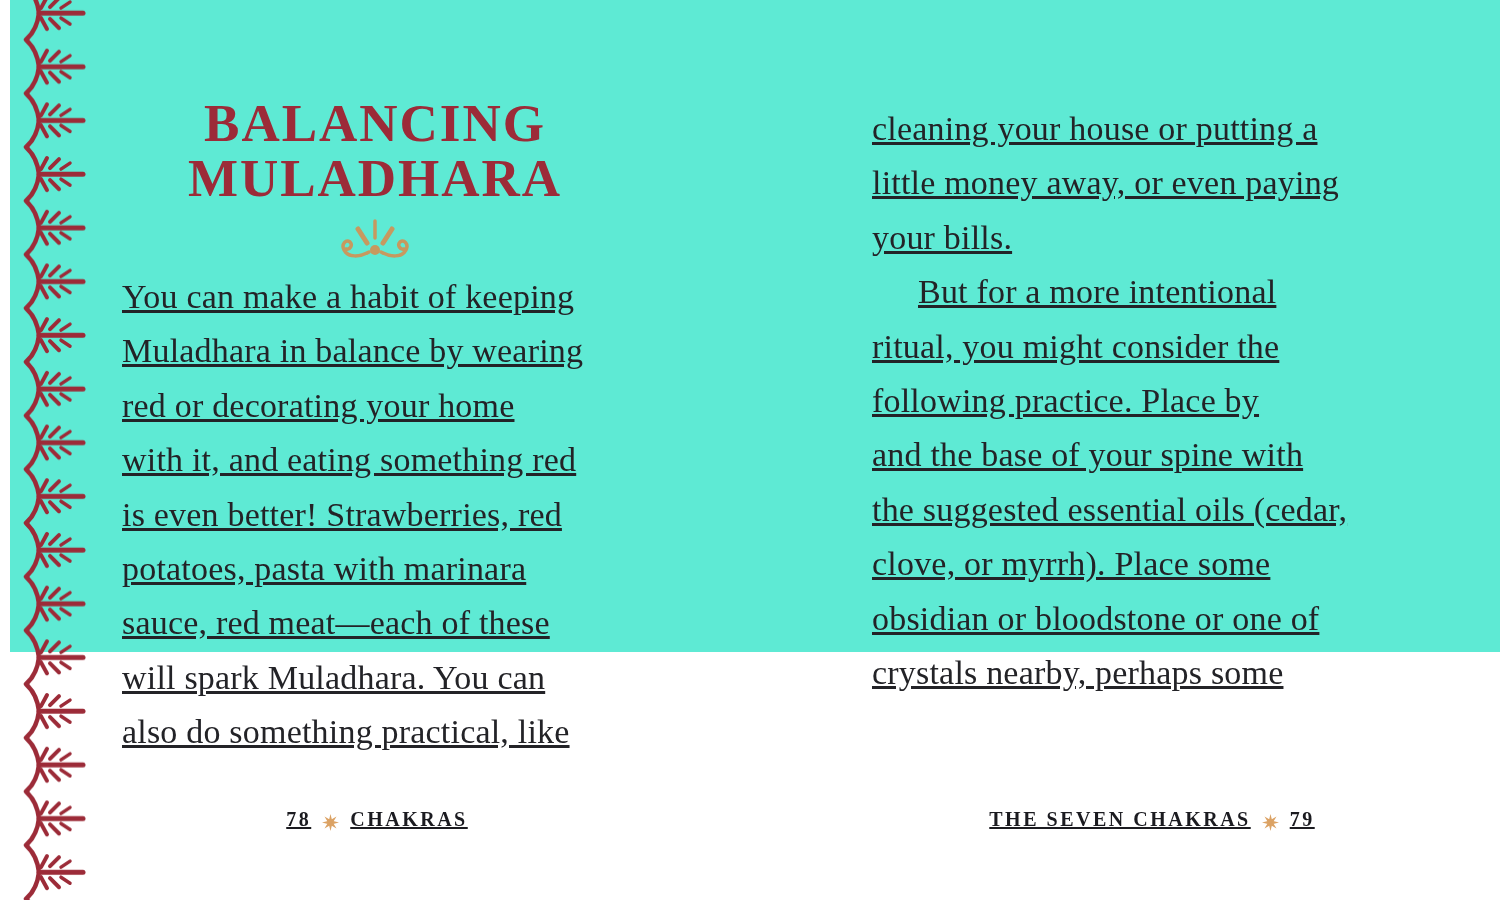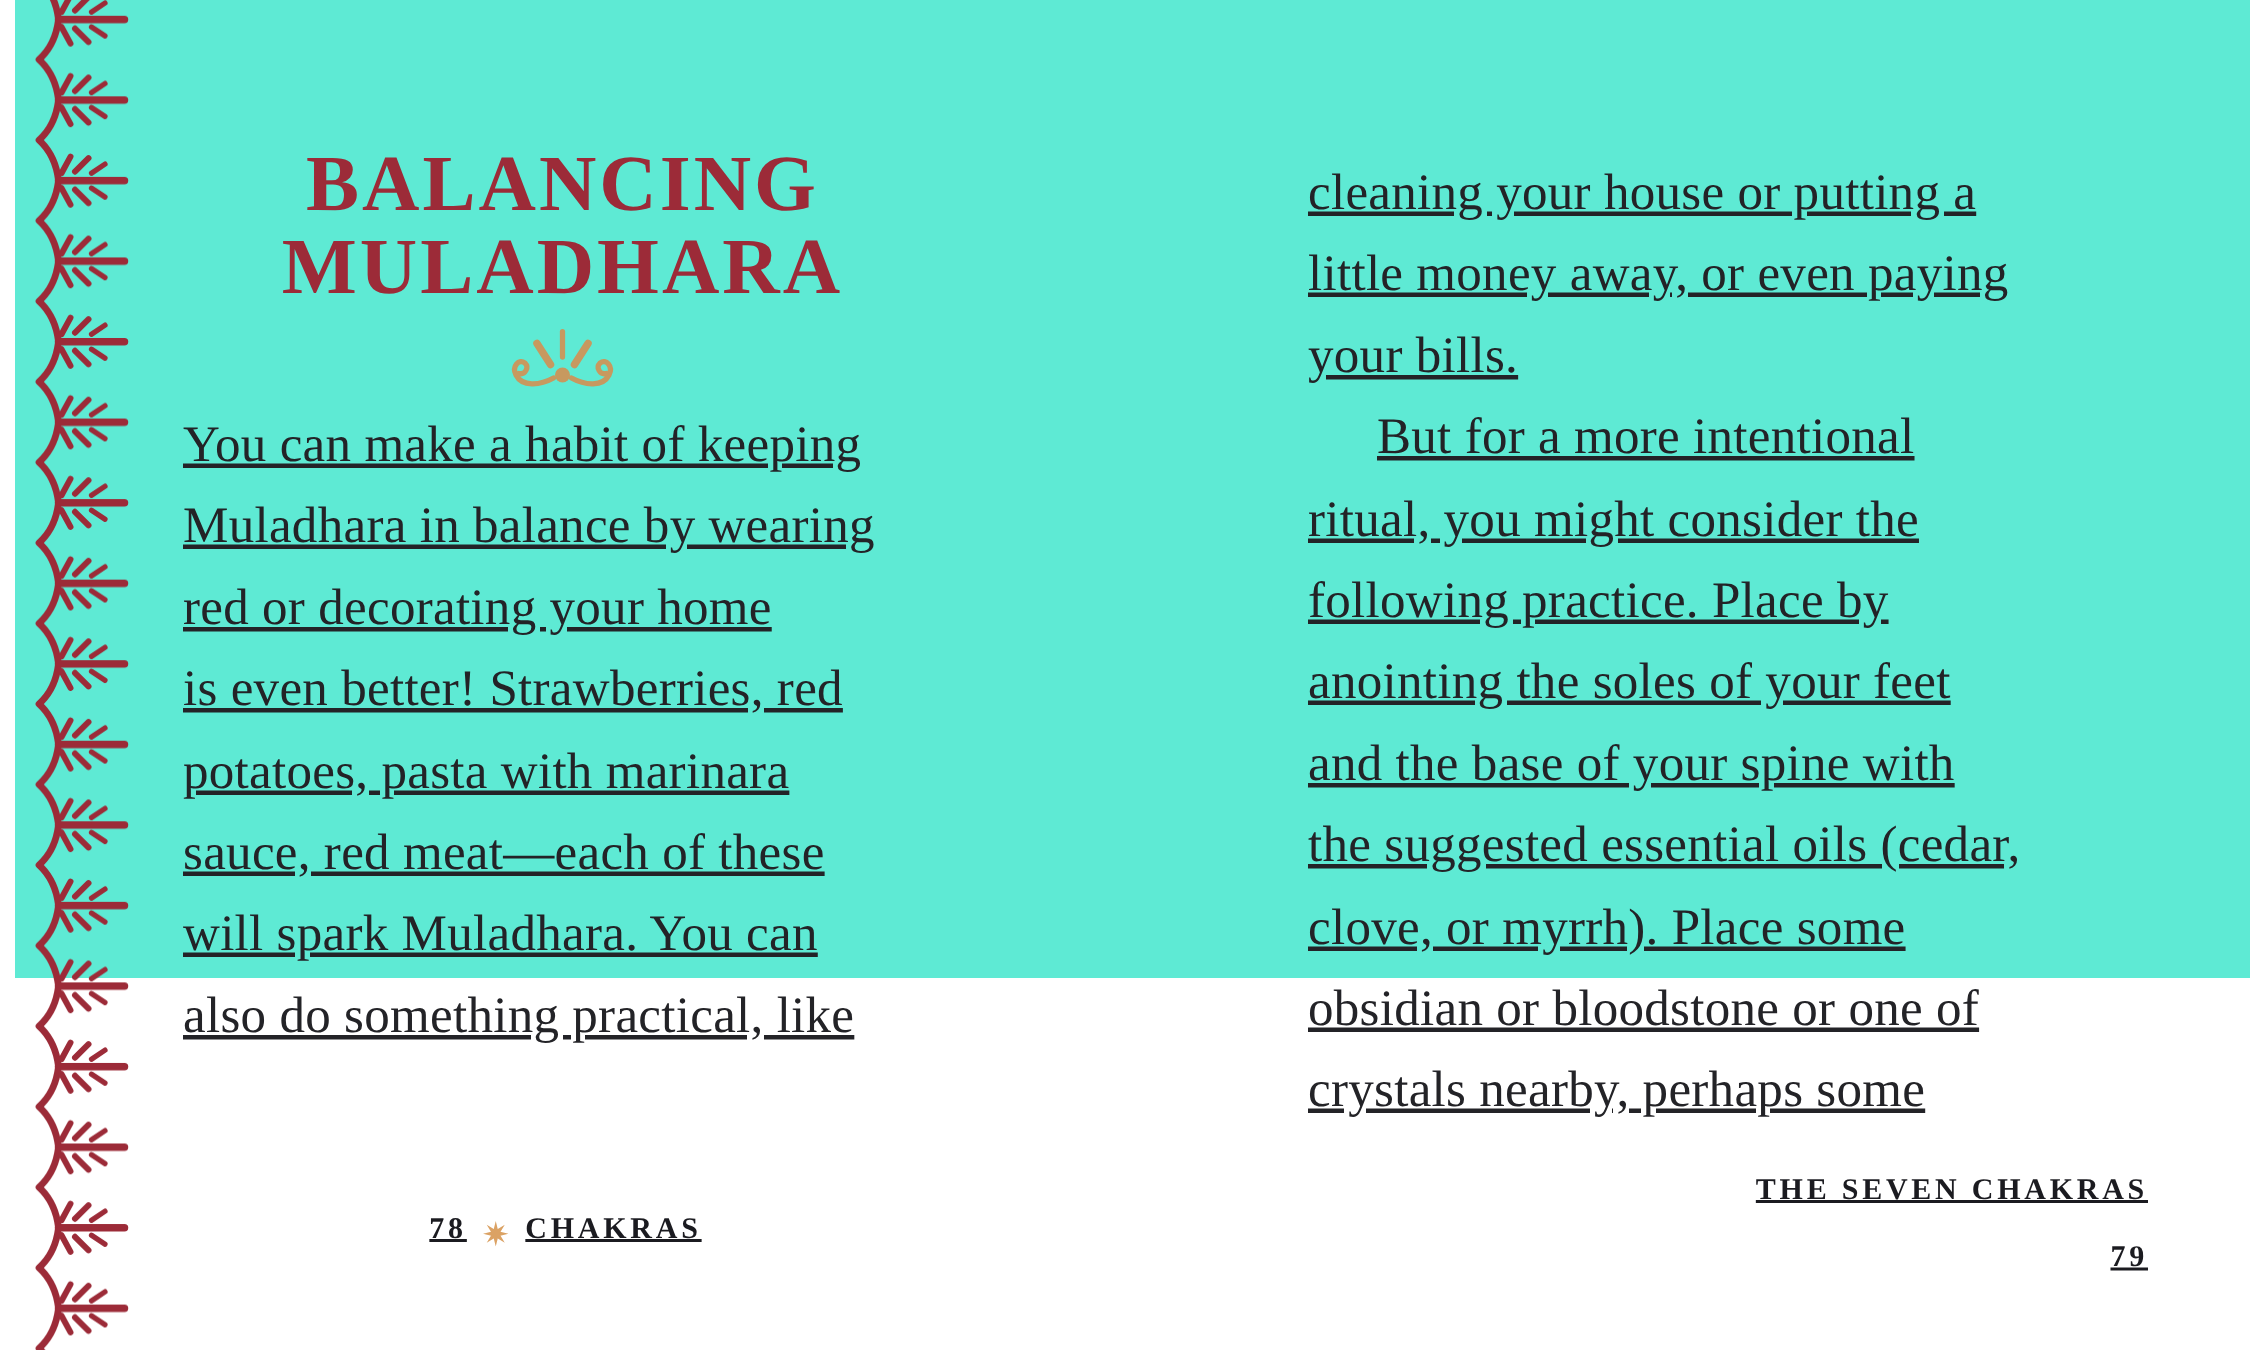--- a/index.html
+++ b/index.html
@@ -47,21 +47,21 @@
     position:absolute;top:801px;height:30px;
     display:flex;align-items:flex-end;justify-content:center;gap:11px;
     font-weight:bold;
     font-size:20px;
     letter-spacing:2.5px;
     color:#1b1b20;
     white-space:nowrap;
     text-decoration:underline;
   }
   .footer-left{left:112px;width:510px;}
-  .footer-right{left:862px;width:560px;flex-direction:column;}
+  .footer-right{left:862px;width:560px;}
   .star{display:inline-block;width:17px;height:17px;}
 </style>
 </head>
 <body>
 
 <div class="spread">
 
   <svg class="border-strip" width="80" height="900" viewBox="0 0 80 900" xmlns="http://www.w3.org/2000/svg">
     <defs>
       <pattern id="bmotif" x="0" y="-14" width="80" height="53.7" patternUnits="userSpaceOnUse">
@@ -103,35 +103,35 @@
         <path d="M62,36 C71,41 83,42 87,34 C90,28 85,23 81,26 C78,29 81,34 85,33" stroke-width="3.5"></path>
       </g>
       <circle cx="56" cy="34" r="5" fill="#c7995f"></circle>
     </svg>
   </div>
 
   <div class="body-block body-left">
     <div class="body-line">You can make a habit of keeping</div>
     <div class="body-line">Muladhara in balance by wearing</div>
     <div class="body-line">red or decorating your home</div>
+    <div class="body-line">with it, and eating something red</div>
     <div class="body-line">is even better! Strawberries, red</div>
     <div class="body-line">potatoes, pasta with marinara</div>
     <div class="body-line">sauce, red meat—each of these</div>
     <div class="body-line">will spark Muladhara. You can</div>
     <div class="body-line">also do something practical, like</div>
   </div>
 
   <div class="body-block body-right">
     <div class="body-line">cleaning your house or putting a</div>
     <div class="body-line">little money away, or even paying</div>
     <div class="body-line">your bills.</div>
     <div class="body-line indent">But for a more intentional</div>
     <div class="body-line">ritual, you might consider the</div>
     <div class="body-line">following practice. Place by</div>
-    <div class="body-line">anointing the soles of your feet</div>
     <div class="body-line">and the base of your spine with</div>
     <div class="body-line">the suggested essential oils (cedar,</div>
     <div class="body-line">clove, or myrrh). Place some</div>
     <div class="body-line">obsidian or bloodstone or one of</div>
     <div class="body-line">crystals nearby, perhaps some</div>
   </div>
 
   <div class="footer footer-left">
     <span>78</span>
     <svg class="star" viewBox="0 0 16 16" xmlns="http://www.w3.org/2000/svg">

